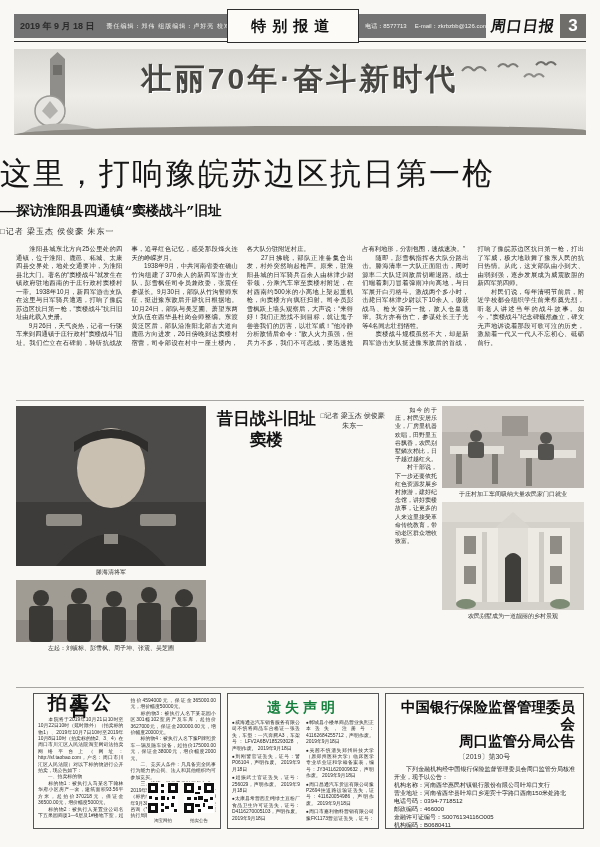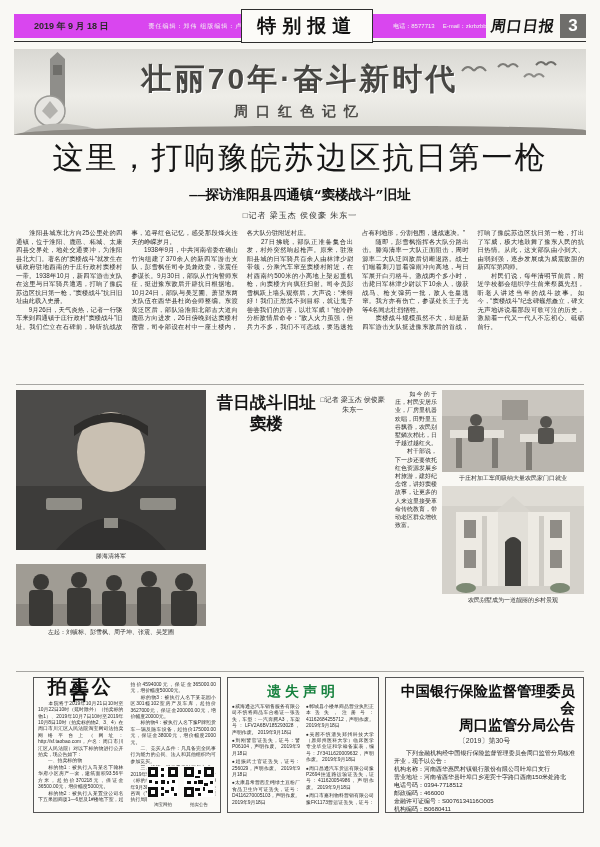--- a/index.html
+++ b/index.html
@@ -2,45 +2,45 @@
 <html><head>
 <meta charset="utf-8">
 <style>
   html,body{margin:0;padding:0;background:#d6d5d1;}
   *{box-sizing:border-box;}
   .page{width:600px;height:847px;margin:0 auto;background:#f9f8f4;position:relative;
         font-family:"Liberation Sans","DejaVu Sans",sans-serif;color:#1c1c1c;overflow:hidden;}
   
   .masthead{padding:14px 14px 0 14px;}
   .mast-row{display:flex;align-items:stretch;height:24px;}
-  .seg{background:#d946ef;display:flex;align-items:center;padding:0 20px;}
+  .seg{background:#737373;display:flex;align-items:center;padding:0 6px;}
   .seg-date{font-size:9px;font-weight:bold;color:#2a2a2a;white-space:nowrap;}
   .seg-editors{flex:1;font-size:6px;color:#f4f4f2;letter-spacing:1px;overflow:hidden;white-space:nowrap;}
   .section-box{width:132px;background:#fcfbf8;border-left:1px solid #2e2e2e;border-right:1px solid #2e2e2e;
                display:flex;align-items:center;justify-content:center;margin-top:-5px;height:34px;
                border-top:1px solid #2e2e2e;border-bottom:1px solid #2e2e2e;}
-  .section-title{font-family:"Liberation Serif","DejaVu Serif",serif;font-size:19px;font-weight:bold;letter-spacing:6px;color:#111;}
+  .section-title{font-family:"Liberation Serif","DejaVu Serif",serif;font-size:15px;font-weight:bold;letter-spacing:6px;color:#111;}
   .seg-info{flex:1;font-size:6px;color:#f4f4f2;display:flex;gap:8px;overflow:hidden;white-space:nowrap;}
   .paper-logo{display:flex;align-items:center;padding:0 5px;background:#f9f8f4;}
   .paper-logo span{font-family:"Liberation Serif","DejaVu Serif",serif;font-weight:900;font-size:15px;
                    transform:skewX(-8deg);letter-spacing:1px;color:#111;}
   .pageno{width:26px;background:#6f6e6b;color:#fff;display:flex;align-items:center;justify-content:center;
           font-size:17px;font-weight:bold;}
   .mast-rule{border:none;border-top:1px solid #2e2e2e;margin:3px 0 0 0;}
   
   .banner{margin:7px 14px 0 14px;height:86px;position:relative;overflow:hidden;
           background:linear-gradient(180deg,#d9d8d3 0%,#eeede8 55%,#dddcd6 100%);}
   .banner-title{text-align:center;margin-top:10px;font-size:30px;font-weight:800;color:#474643;
                 letter-spacing:3px;text-shadow:1px 1px 0 #ffffff;}
   .banner-subtitle{text-align:center;margin-top:3px;font-size:14px;font-weight:bold;color:#4c4b48;letter-spacing:8px;}
   .banner-wave{position:absolute;left:0;right:0;bottom:0;height:9px;background:#8d8a84;
                border-radius:60% 40% 0 0/120% 60% 0 0;}
   .banner svg{position:absolute;}
   
-  .lead-head{text-align:center;margin-top:2px;}
+  .lead-head{margin-top:18px;}
   .lead-headline{font-family:"Liberation Serif","DejaVu Serif",serif;font-size:31px;font-weight:500;
                  color:#161616;letter-spacing:2px;margin:0;}
   .lead-subheadline{font-family:Liberation Mono, monospace;font-size:13.5px;font-weight:bold;
                     color:#111;margin-top:7px;}
   .lead-byline{font-size:8px;color:#333;margin-top:6px;letter-spacing:1px;}
   
   .lead-body{margin:8px 16px 0 16px;height:150px;overflow:hidden;
              column-count:5;column-gap:9px;font-size:6.3px;line-height:8.5px;
              text-align:justify;color:#2b2b2b;white-space:pre-line;}
   .rule{border:none;border-top:1px solid #a6a5a1;margin:5px 16px;}
@@ -116,21 +116,20 @@
       <path d="M22 60 L30 50 L38 60 L30 68 Z" fill="#b3b2ae"></path>
       <path d="M6 80 Q30 66 76 78 L76 84 L0 84 Z" fill="#b7b6b1"></path>
     </svg>
     <svg style="right:28px;top:10px;" width="100" height="26" viewBox="0 0 100 26">
       <path d="M4 12 Q10 4 16 12 M16 12 Q22 4 28 12" stroke="#7c7b77" stroke-width="2" fill="none"></path>
       <path d="M40 8 Q45 2 50 8 M50 8 Q55 2 60 8" stroke="#7c7b77" stroke-width="2" fill="none"></path>
       <path d="M66 18 Q71 12 76 18 M76 18 Q81 12 86 18" stroke="#8d8c88" stroke-width="2" fill="none"></path>
       <path d="M78 6 Q83 0 88 6 M88 6 Q93 0 98 6" stroke="#6e6d69" stroke-width="2" fill="none"></path>
     </svg>
     <div class="banner-title">壮丽70年·奋斗新时代</div>
-    <div class="banner-subtitle">周口红色记忆</div>
     <div class="banner-wave"></div>
   </div>
 
   <div class="lead-head">
     <h1 class="lead-headline">这里，打响豫皖苏边区抗日第一枪</h1>
     <div class="lead-subheadline">——探访淮阳县四通镇“窦楼战斗”旧址</div>
     <div class="lead-byline">□记者 梁玉杰 侯俊豪 朱东一</div>
   </div>
 
   <div class="lead-body">　　淮阳县城东北方向25公里处的四通镇，位于淮阳、鹿邑、柘城、太康四县交界处，地处交通要冲，为淮阳县北大门。著名的“窦楼战斗”就发生在镇政府驻地西南的于庄行政村窦楼村一带。1938年10月，新四军游击支队在这里与日军骑兵遭遇，打响了豫皖苏边区抗日第一枪，“窦楼战斗”抗日旧址由此载入史册。

